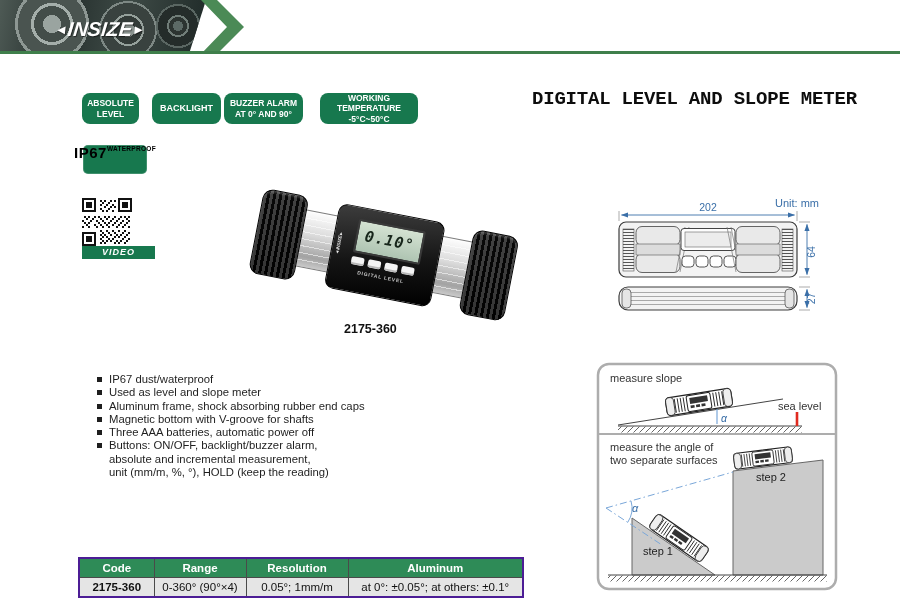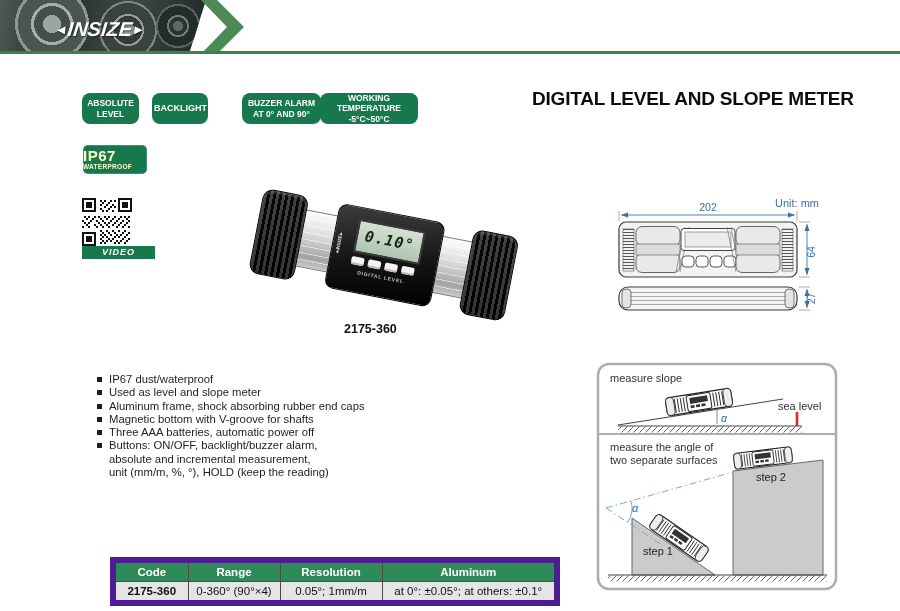--- a/index.html
+++ b/index.html
@@ -19,32 +19,32 @@
     transform:skewX(-6deg);text-shadow:1px 1px 1px rgba(0,0,0,.55);white-space:nowrap;}
   .logo .arr{font-size:13px;font-style:normal;vertical-align:2px;}
   .chevron{position:absolute;left:201px;top:0;}
   .hline{position:absolute;left:0;top:51px;width:900px;height:3px;background:#3f7f4b;}
 
   
   .badge{position:absolute;top:93px;height:31px;border-radius:8px;background:#17784e;
     color:#fff;font-weight:bold;font-size:8.5px;line-height:1.18;text-align:center;
     display:flex;flex-direction:column;justify-content:center;padding:0 2px;box-sizing:border-box;}
   .badge.b1{left:82px;width:57px;}
-  .badge.b2{left:152px;width:56px;font-size:9px;}
-  .badge.b3{left:224px;width:79px;margin-left:18px;}
+  .badge.b2{left:152px;width:69px;font-size:9px;}
+  .badge.b3{left:224px;width:79px;}
   .badge.b4{left:320px;width:98px;}
   .ip67{position:absolute;left:83px;top:145px;width:64px;height:29px;border-radius:5px;
-    background:#17784e;color:#fef9c3;text-align:left;display:flex;flex-direction:column;
+    background:#17784e;color:#000000;text-align:right;display:flex;flex-direction:row;
     justify-content:center;box-shadow:inset 0 0 0 1px rgba(255,255,255,.18);}
   .ip67 .t{font-weight:bold;font-size:15px;line-height:15px;letter-spacing:.5px;}
   .ip67 .s{font-weight:bold;font-size:6.5px;line-height:8px;letter-spacing:.3px;}
 
   
   .title{position:absolute;left:532px;top:88px;margin:0;font-size:19px;font-weight:bold;
-    color:#0d0d0d;letter-spacing:-.2px;white-space:nowrap;}
+    color:#0d0d0d;letter-spacing:-.2px;white-space:nowrap;font-family:Liberation Mono, monospace;}
 
   
   .qr{position:absolute;left:82px;top:198px;}
   .videobar{position:absolute;left:82px;top:246px;width:73px;height:13px;background:#17784e;
     color:#fff;font-weight:bold;font-style:italic;font-size:9px;line-height:13px;
     text-align:center;letter-spacing:1px;}
 
   
   .device{position:absolute;left:262px;top:225px;width:244px;height:58px;transform:rotate(11deg);}
   .alu{position:absolute;left:0;top:0;right:0;bottom:0;border-radius:5px;border:1px solid #7d7d7d;
@@ -83,21 +83,21 @@
   .features{position:absolute;left:80px;top:357px;width:420px;margin:16px;padding:0;list-style:none;
     font-size:11.3px;line-height:13.3px;color:#1e1e1e;}
   .features li{position:relative;padding-left:13px;}
   .features li::before{content:"";position:absolute;left:1px;top:4px;width:5px;height:5px;background:#1e1e1e;}
 
   
   .spec{position:absolute;left:78px;top:557px;border-collapse:collapse;table-layout:fixed;
     font-size:11.5px;}
   .spec th,.spec td{border:1px solid #4a4a4a;padding:1px 4px;height:16px;text-align:center;
     white-space:nowrap;overflow:hidden;}
-  .spec{border:6px solid #4c1d95;margin-left:32px;}
+  .spec{border:2px solid #4c1d95;}
   .spec th{background:#2e8b57;color:#fff;font-weight:bold;}
   .spec td{background:#e5e5e5;color:#111;}
   .spec td.code{font-weight:bold;}
 </style>
 </head>
 <body>
 
 <div class="page">
 
   <div class="photo">

